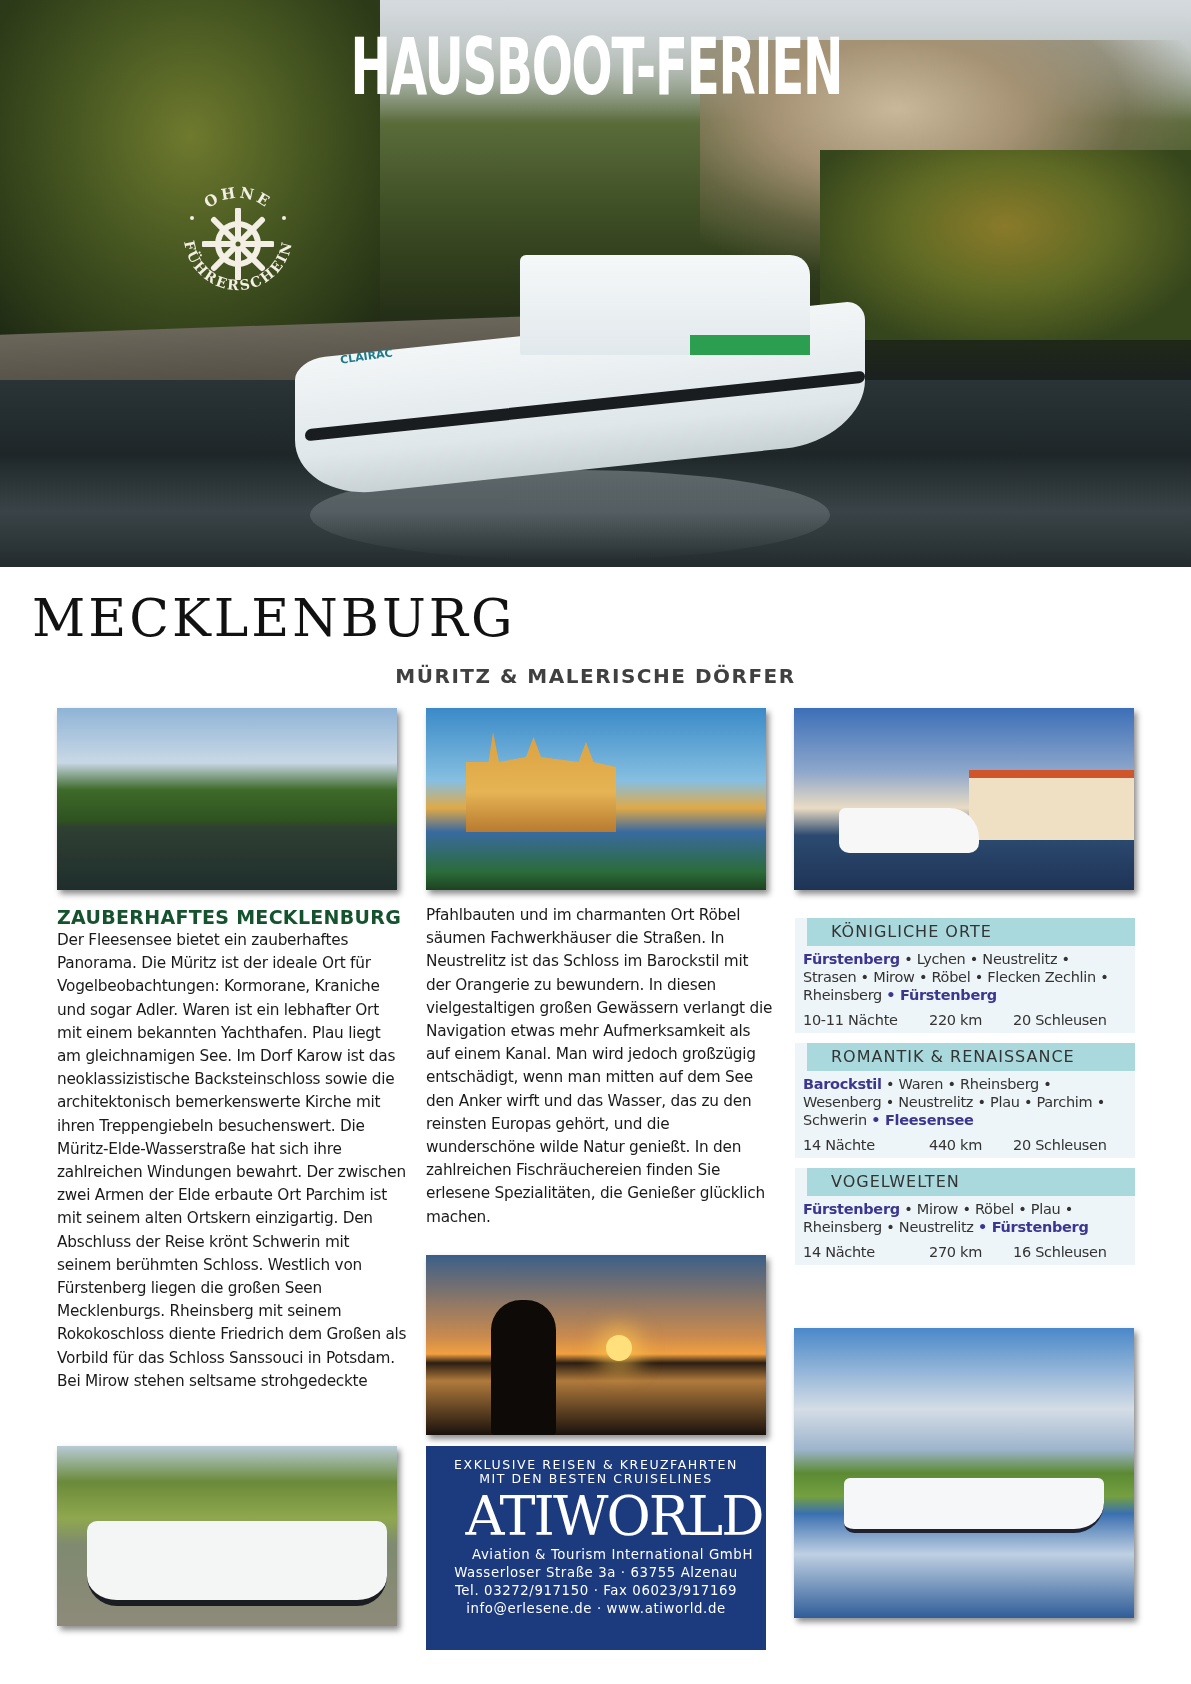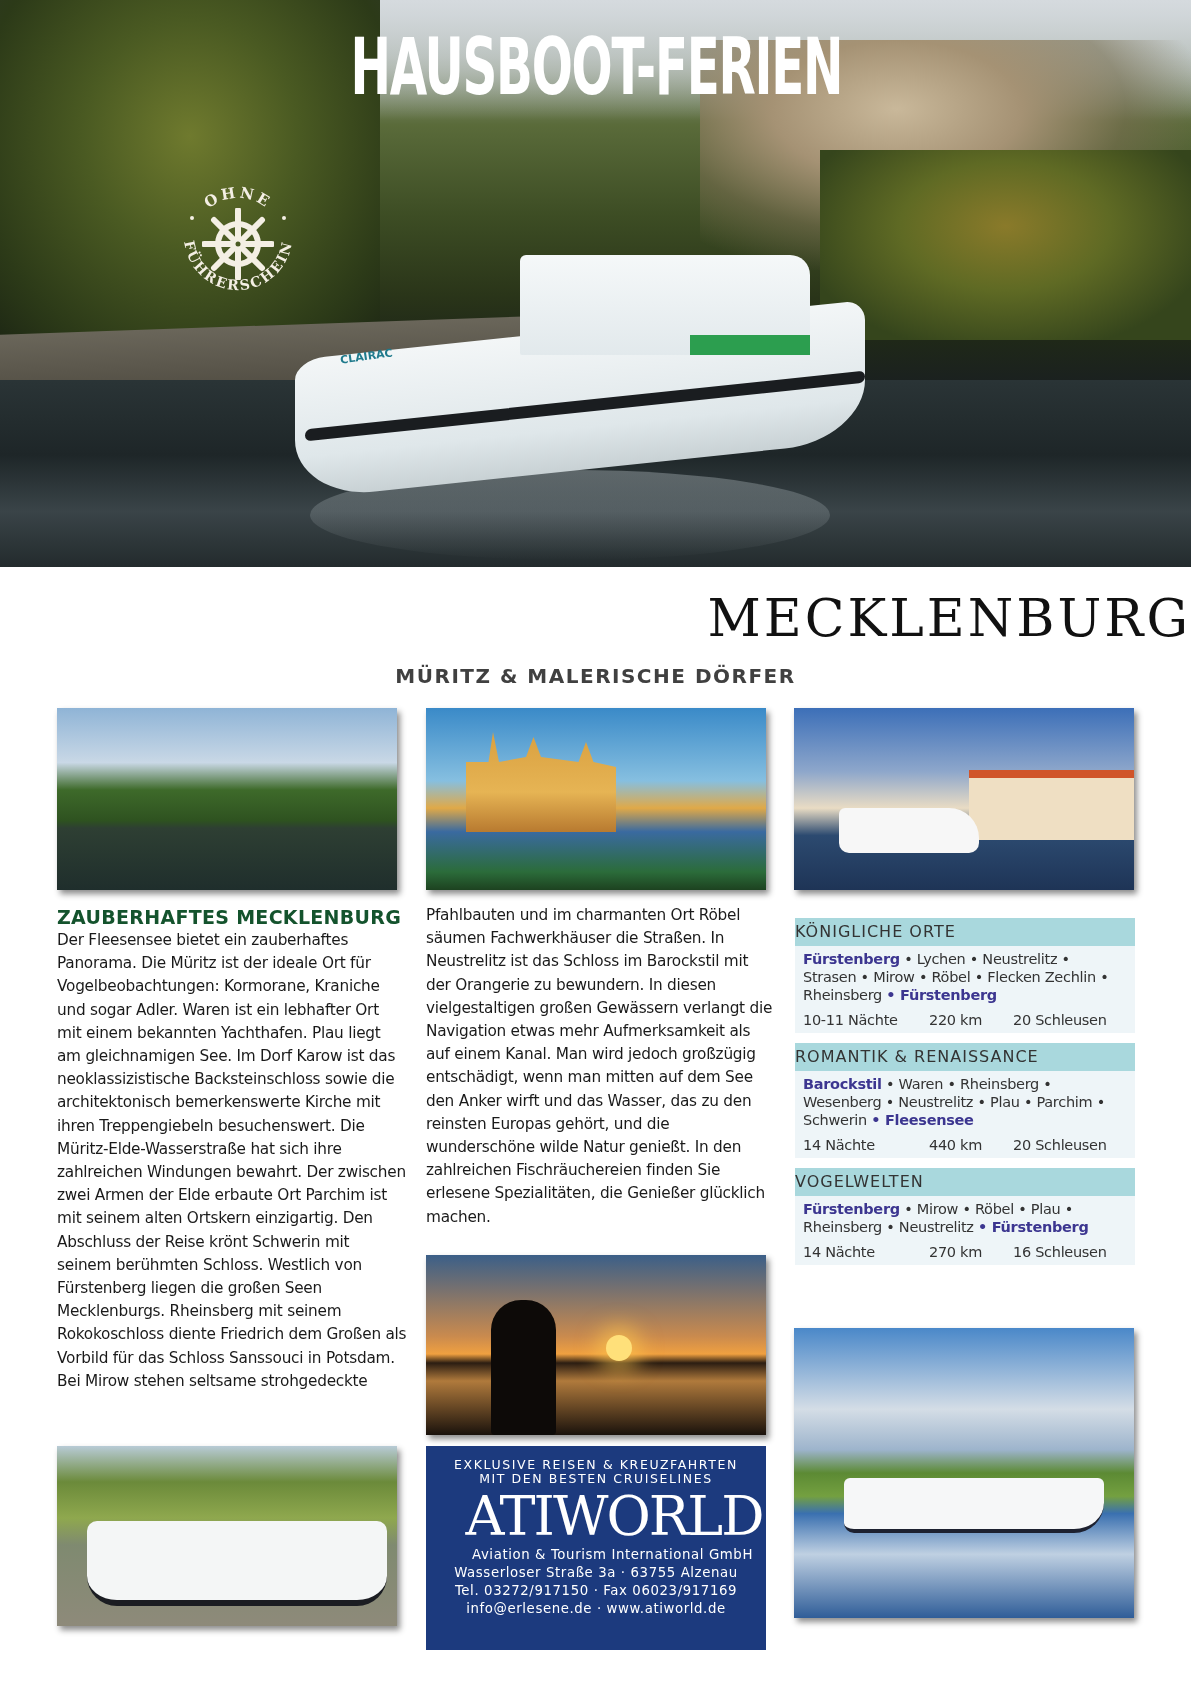--- a/index.html
+++ b/index.html
@@ -36,21 +36,21 @@
 
   .hero-title { position: absolute; left: 0; top: 28px; width: 1191px; text-align: center;
     font-family: "DejaVu Sans", sans-serif; font-weight: bold; font-size: 78px; letter-spacing: -2px;
     color: #ffffff; transform: scaleX(0.62); transform-origin: 598px 0; line-height: 1; }
 
   .badge { position: absolute; left: 170px; top: 176px; width: 136px; height: 136px; }
   .badge .wheel { position: absolute; left: 32px; top: 32px; width: 72px; height: 72px; }
   .badge .arc-text { position: absolute; left: 0; top: 0; width: 136px; height: 136px; }
 
   
-  .main-title { position: absolute; left: 0; top: 588px; width: 1191px; text-align: right;
+  .main-title { position: absolute; left: 0; top: 588px; width: 1191px; text-align: left;
     font-family: "DejaVu Serif", "Liberation Serif", serif; font-size: 52px; letter-spacing: 3px; color: #111; padding-left: 32px; }
   .sub-title { position: absolute; left: 0; top: 664px; width: 1191px; text-align: center;
     font-family: "DejaVu Sans", sans-serif; font-weight: bold; font-size: 20px; letter-spacing: 1.5px; color: #404040; }
 
   
   .photo { position: absolute; box-shadow: 3px 4px 6px rgba(0,0,0,0.45); overflow: hidden; }
   .p1 { left: 57px; top: 708px; width: 340px; height: 182px;
     background: linear-gradient(180deg, #8fb4d6 0%, #c9d8e6 30%, #3e6a2a 45%, #2e5220 62%, #2e3f33 66%, #1f2e2c 100%); }
   .p2 { left: 426px; top: 708px; width: 340px; height: 182px;
     background: linear-gradient(180deg, #3a8ac8 0%, #86bfe0 40%, #e0a948 55%, #3a6aa0 68%, #2b6c3a 90%, #1d4220 100%); }
@@ -78,21 +78,21 @@
   .col-1 { left: 57px; top: 905px; width: 350px; }
   .col-1 .sec-head { font-size: 19px; font-weight: bold; letter-spacing: 0.3px; line-height: 24px; margin-bottom: 0; color: #14532d; }
   .col-2 { left: 426px; top: 904px; width: 350px; }
 
   
   .routes { position: absolute; left: 795px; top: 908px; width: 340px; }
   .routes-banner { background: #0f8a3c; color: #fff; font-family: "DejaVu Sans", sans-serif; font-size: 13.5px;
     letter-spacing: 2.2px; text-align: center; height: 26px; line-height: 26px; padding-left: 20px; }
   .route { margin-top: 10px; background: #eef5f8; }
   .route-head { background: #a9d8dd; color: #333; font-family: "DejaVu Sans", sans-serif; font-size: 16px; letter-spacing: 1px;
-    height: 28px; line-height: 28px; padding-left: 0; }
+    height: 28px; line-height: 28px; padding-left: 24px; margin-left: 12px; }
   .route-stops { padding: 4px 8px 0 8px; font-family: "DejaVu Sans", sans-serif; font-size: 14.5px; line-height: 18px; color: #333; letter-spacing: -0.3px; }
   .route-stops .hl { color: #3c3690; font-weight: bold; }
   .route-stats { display: flex; padding: 8px 8px 5px 8px; font-family: "DejaVu Sans", sans-serif; font-size: 14.5px; color: #333; letter-spacing: -0.3px; }
   .route-stats span:nth-child(1) { width: 126px; }
   .route-stats span:nth-child(2) { width: 84px; }
 
   
   .ad { position: absolute; left: 426px; top: 1446px; width: 340px; height: 204px; background: #1c3a7e; color: #fff; text-align: center; }
   .ad .tag { font-family: "DejaVu Sans", sans-serif; font-size: 12.5px; letter-spacing: 1.6px; line-height: 14px; margin-top: 12px; }
   .ad .brand { font-family: "DejaVu Serif", "Liberation Serif", serif; font-size: 54px; letter-spacing: -2px; line-height: 54px; margin-top: 4px; padding-left: 36px; }

